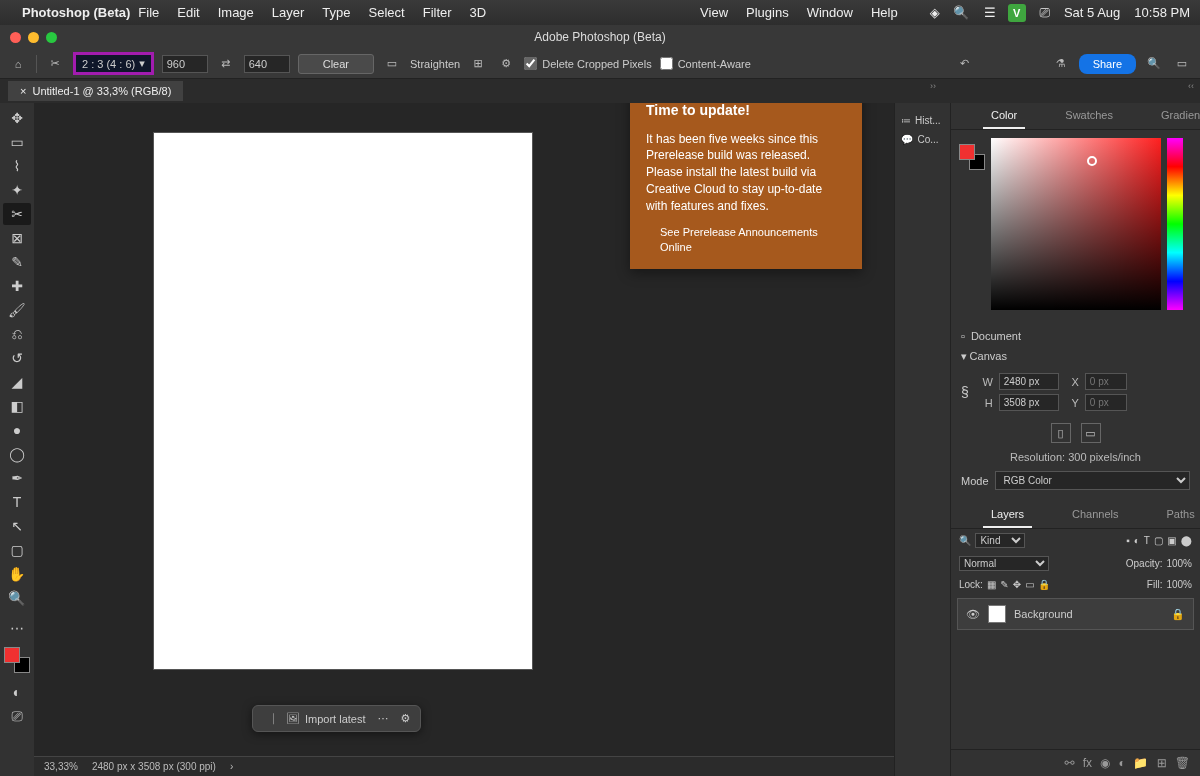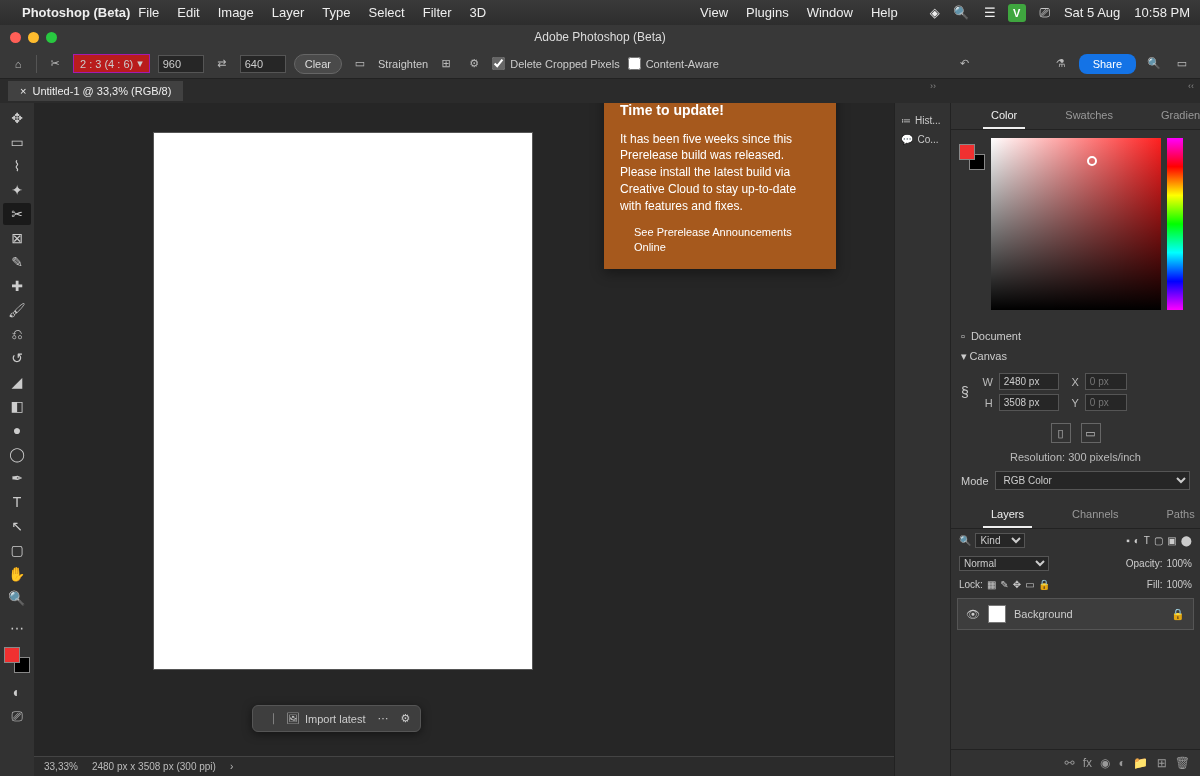--- a/index.html
+++ b/index.html
@@ -10,23 +10,23 @@
 .menubar .mitem { margin-right: 18px; font-size: 13px; cursor: default; }
 .menubar .spacer { flex: 1; }
 .menubar .ricon { margin-left: 14px; font-size: 13px; }
 .menubar .vbadge { width: 18px; height: 18px; background: #3fa63f; color: #fff; display: inline-flex; align-items: center; justify-content: center; border-radius: 3px; font-weight: bold; margin-left: 12px; }
 .titlebar { height: 24px; background: #383838; display: flex; align-items: center; position: relative; }
 .traffic { display: flex; gap: 7px; margin-left: 10px; }
 .traffic span { width: 11px; height: 11px; border-radius: 50%; }
 .tf-r { background: #ff5f57; } .tf-y { background: #febc2e; } .tf-g { background: #28c840; }
 .titlebar .title { position: absolute; left: 50%; transform: translateX(-50%); font-size: 12px; color: #ddd; }
 .optionsbar { height: 30px; background: #383838; border-bottom: 1px solid #222; display: flex; align-items: center; padding: 0 8px; gap: 8px; }
-.sel { background: #b91c1c; border: 1px solid #a21caf; padding: 2px 6px; font-size: 11px; color: #ccc; display: inline-flex; align-items: center; gap: 4px; }
+.sel { background: #0f172a; border: 3px solid #a21caf; padding: 2px 6px; font-size: 11px; color: #ccc; display: inline-flex; align-items: center; gap: 4px; }
 .numin { width: 46px; background: #262626; border: 1px solid #555; color: #ccc; font-size: 11px; padding: 2px 4px; }
-.btn { background: #4a4a4a; border: 1px solid #666; padding: 3px 10px; color: #ddd; font-size: 11px; border-radius: 10px; }
+.btn { background: #4a4a4a; border: 1px solid #666; padding: 3px 24px; color: #ddd; font-size: 11px; border-radius: 3px; }
 .iconbtn { width: 20px; height: 20px; display: inline-flex; align-items: center; justify-content: center; color: #bbb; }
 .chk { display: inline-flex; align-items: center; gap: 5px; font-size: 11px; color: #ccc; }
 .chk input { accent-color: #666; }
 .share { background: #1473e6; color: #fff; border: none; border-radius: 8px; padding: 4px 14px; font-size: 11px; }
 .tabstrip { height: 24px; background: #2b2b2b; display: flex; align-items: center; padding-left: 8px; position: relative; }
 .tabstrip .tab { background: #414141; padding: 4px 12px; font-size: 11px; color: #eee; display: flex; align-items: center; gap: 6px; }
 .tabstrip .carets { position: absolute; right: 6px; top: 2px; font-size: 9px; color: #888; }
 .tabstrip .caretsL { position: absolute; left: 930px; top: 2px; font-size: 9px; color: #888; }
 .main { display: flex; height: calc(776px - 25px - 24px - 30px - 24px); }
 .toolbar { width: 34px; background: #323232; display: flex; flex-direction: column; align-items: center; padding-top: 4px; gap: 2px; }
@@ -54,21 +54,21 @@
 .hue { width: 16px; height: 172px; background: linear-gradient(#ff00ff,#ff0000,#ffff00,#00ff00,#00ffff,#0000ff,#ff00ff); }
 .smallsw { width: 22px; height: 22px; }
 .propsec { padding: 8px 10px; font-size: 11px; }
 .propsec .hdr { font-weight: 400; margin-bottom: 6px; }
 .proprow { display: flex; align-items: center; gap: 6px; margin: 4px 0; font-size: 11px; }
 .proprow label { width: 14px; text-align: right; color: #bbb; }
 .proprow input, .proprow select { background: #262626; border: 1px solid #555; color: #ccc; font-size: 10px; padding: 2px 4px; width: 60px; }
 .layerrow { display: flex; align-items: center; gap: 8px; padding: 6px 8px; background: #3d3d3d; border: 1px solid #555; margin: 4px 6px; }
 .layerrow .thumb { width: 18px; height: 18px; background: #fff; border: 1px solid #777; }
 .layericons { display: flex; gap: 8px; justify-content: flex-end; padding: 6px 10px; color: #999; border-top: 1px solid #222; margin-top: auto; font-size: 12px; }
-.notice { position: absolute; left: 570px; top: -16px; width: 232px; background: #a6591d; color: #fff; padding: 14px 16px; font-size: 12px; line-height: 1.4; z-index: 50; box-shadow: 0 4px 12px rgba(0,0,0,.4); }
+.notice { position: absolute; left: 596px; top: -16px; width: 232px; background: #a6591d; color: #fff; padding: 14px 16px; font-size: 12px; line-height: 1.4; z-index: 50; box-shadow: 0 4px 12px rgba(0,0,0,.4); }
 .notice .nt { font-weight: 700; font-size: 14px; margin-bottom: 10px; }
 .notice .link { font-size: 11px; margin-top: 10px; padding-left: 14px; }
 .smallopt { display:flex; gap:4px; align-items:center; padding:4px 8px; font-size:10px; }
 .sep-v { width:1px; height:18px; background:#555; }
 </style>
 </head>
 <body>
 
 <div class="menubar">
   <span class="apple"></span>

